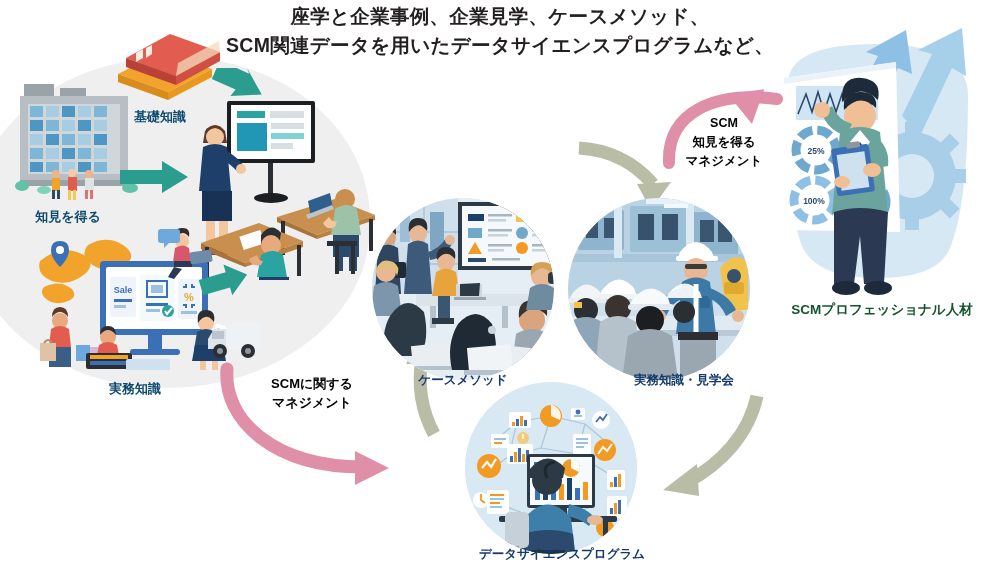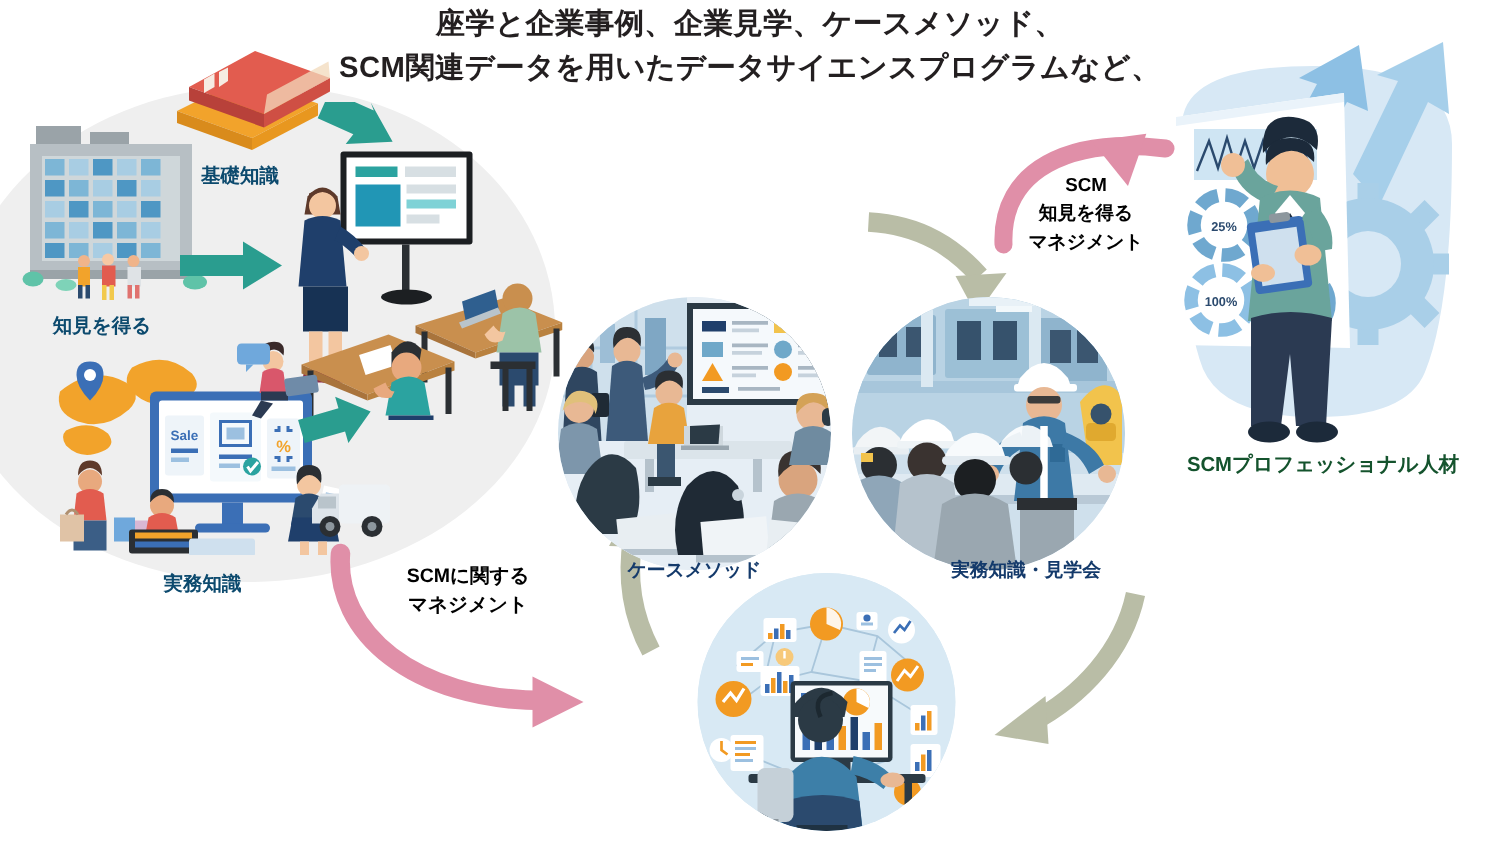--- a/index.html
+++ b/index.html
@@ -649,20 +649,21 @@
           <ellipse cx="130" cy="138" rx="8" ry="5" fill="#e8b894"></ellipse>
           <path d="M58 152 q26 -8 50 0 l2 20 -54 0 Z" fill="#2b4a6e"></path>
           <rect x="66" y="168" width="34" height="4" fill="#1f3242"></rect>
         </g>
 
         <rect x="40" y="130" width="24" height="36" rx="5" fill="#c5d0d8"></rect>
         <rect x="48" y="164" width="6" height="10" fill="#8d979e"></rect>
       </g>
     </svg>
   </div>
+  <div class="lbl lbl-navy lbl-ctr" style="left:562px; top:546px; font-size:12.5px;">データサイエンスプログラム</div>
 
   <div class="illus" style="left:655px; top:85px; width:140px; height:90px; z-index:25;">
     <svg width="140" height="90" viewBox="0 0 140 90">
       <path d="M14 78 C12 28 58 6 122 14" stroke="#e08fa8" stroke-width="12" fill="none" stroke-linecap="round"></path>
       <path d="M34 2 L6 26 L40 40 Z" fill="#e08fa8" transform="translate(74,-4) rotate(150 23 21)"></path>
     </svg>
   </div>
   <div class="lbl lbl-pink lbl-ctr" style="left:724px; top:114px; font-size:12.5px; line-height:19px;">
     <div>SCM</div>
     <div>知見を得る</div>

